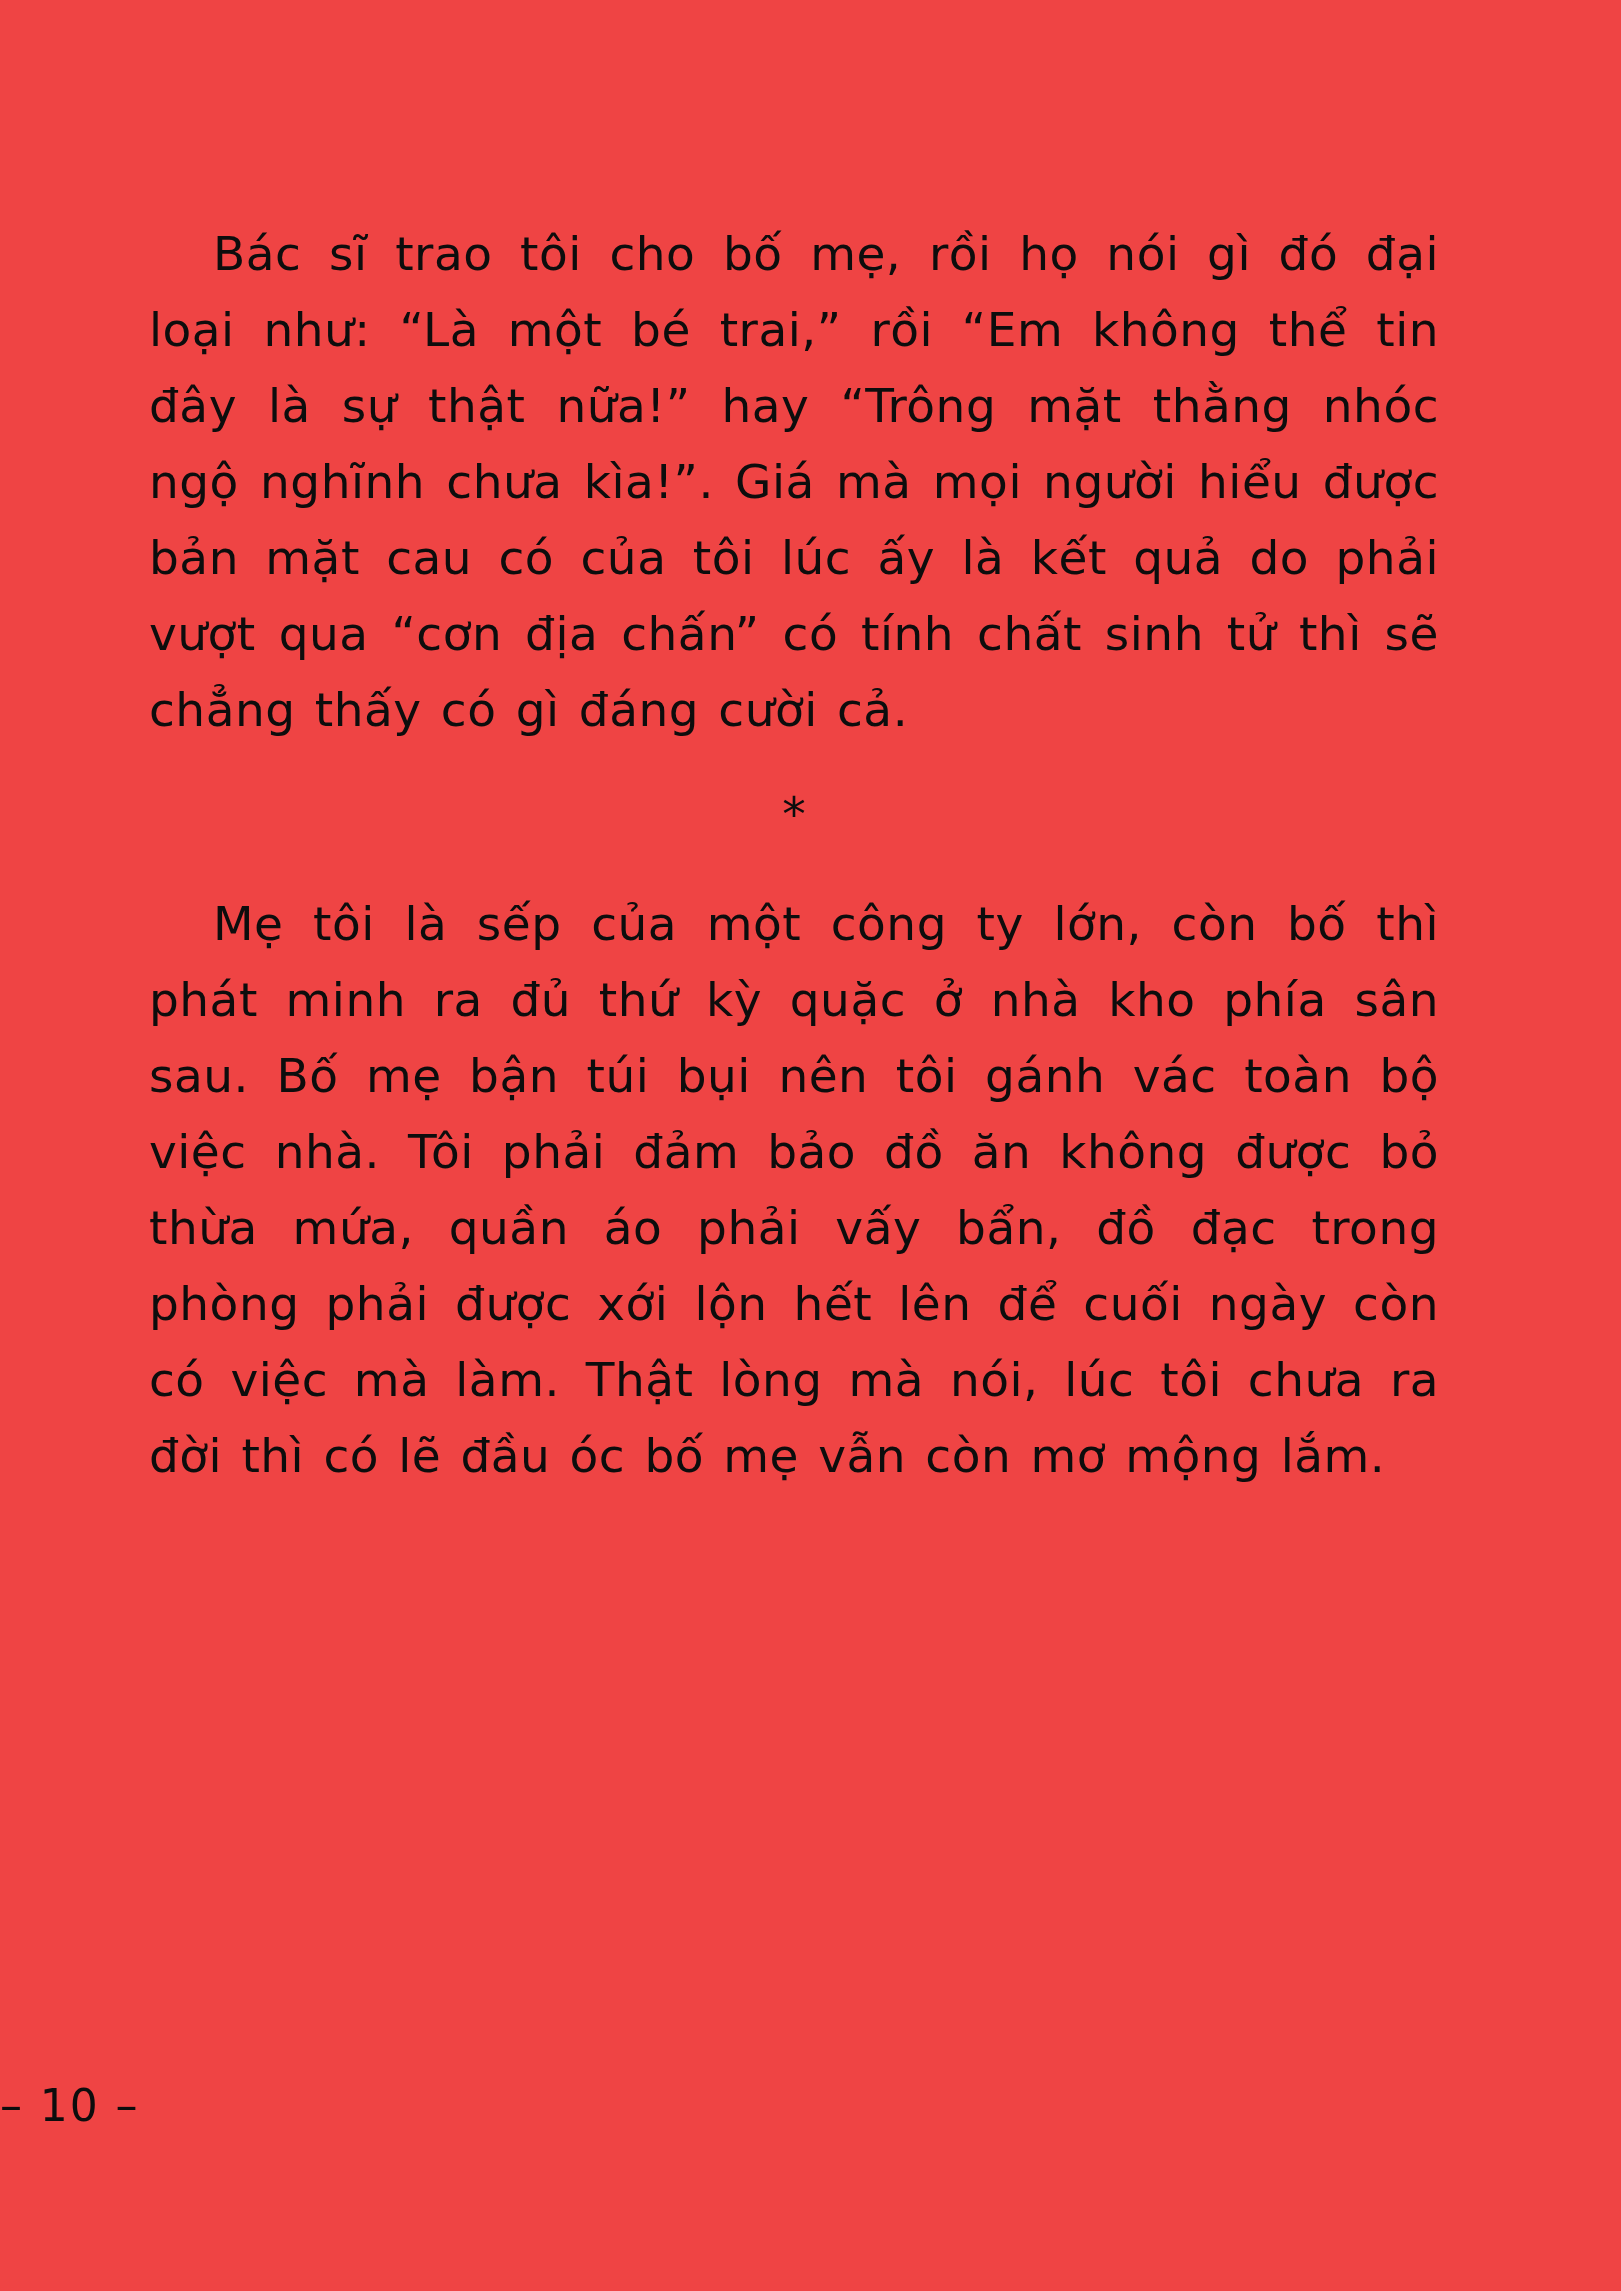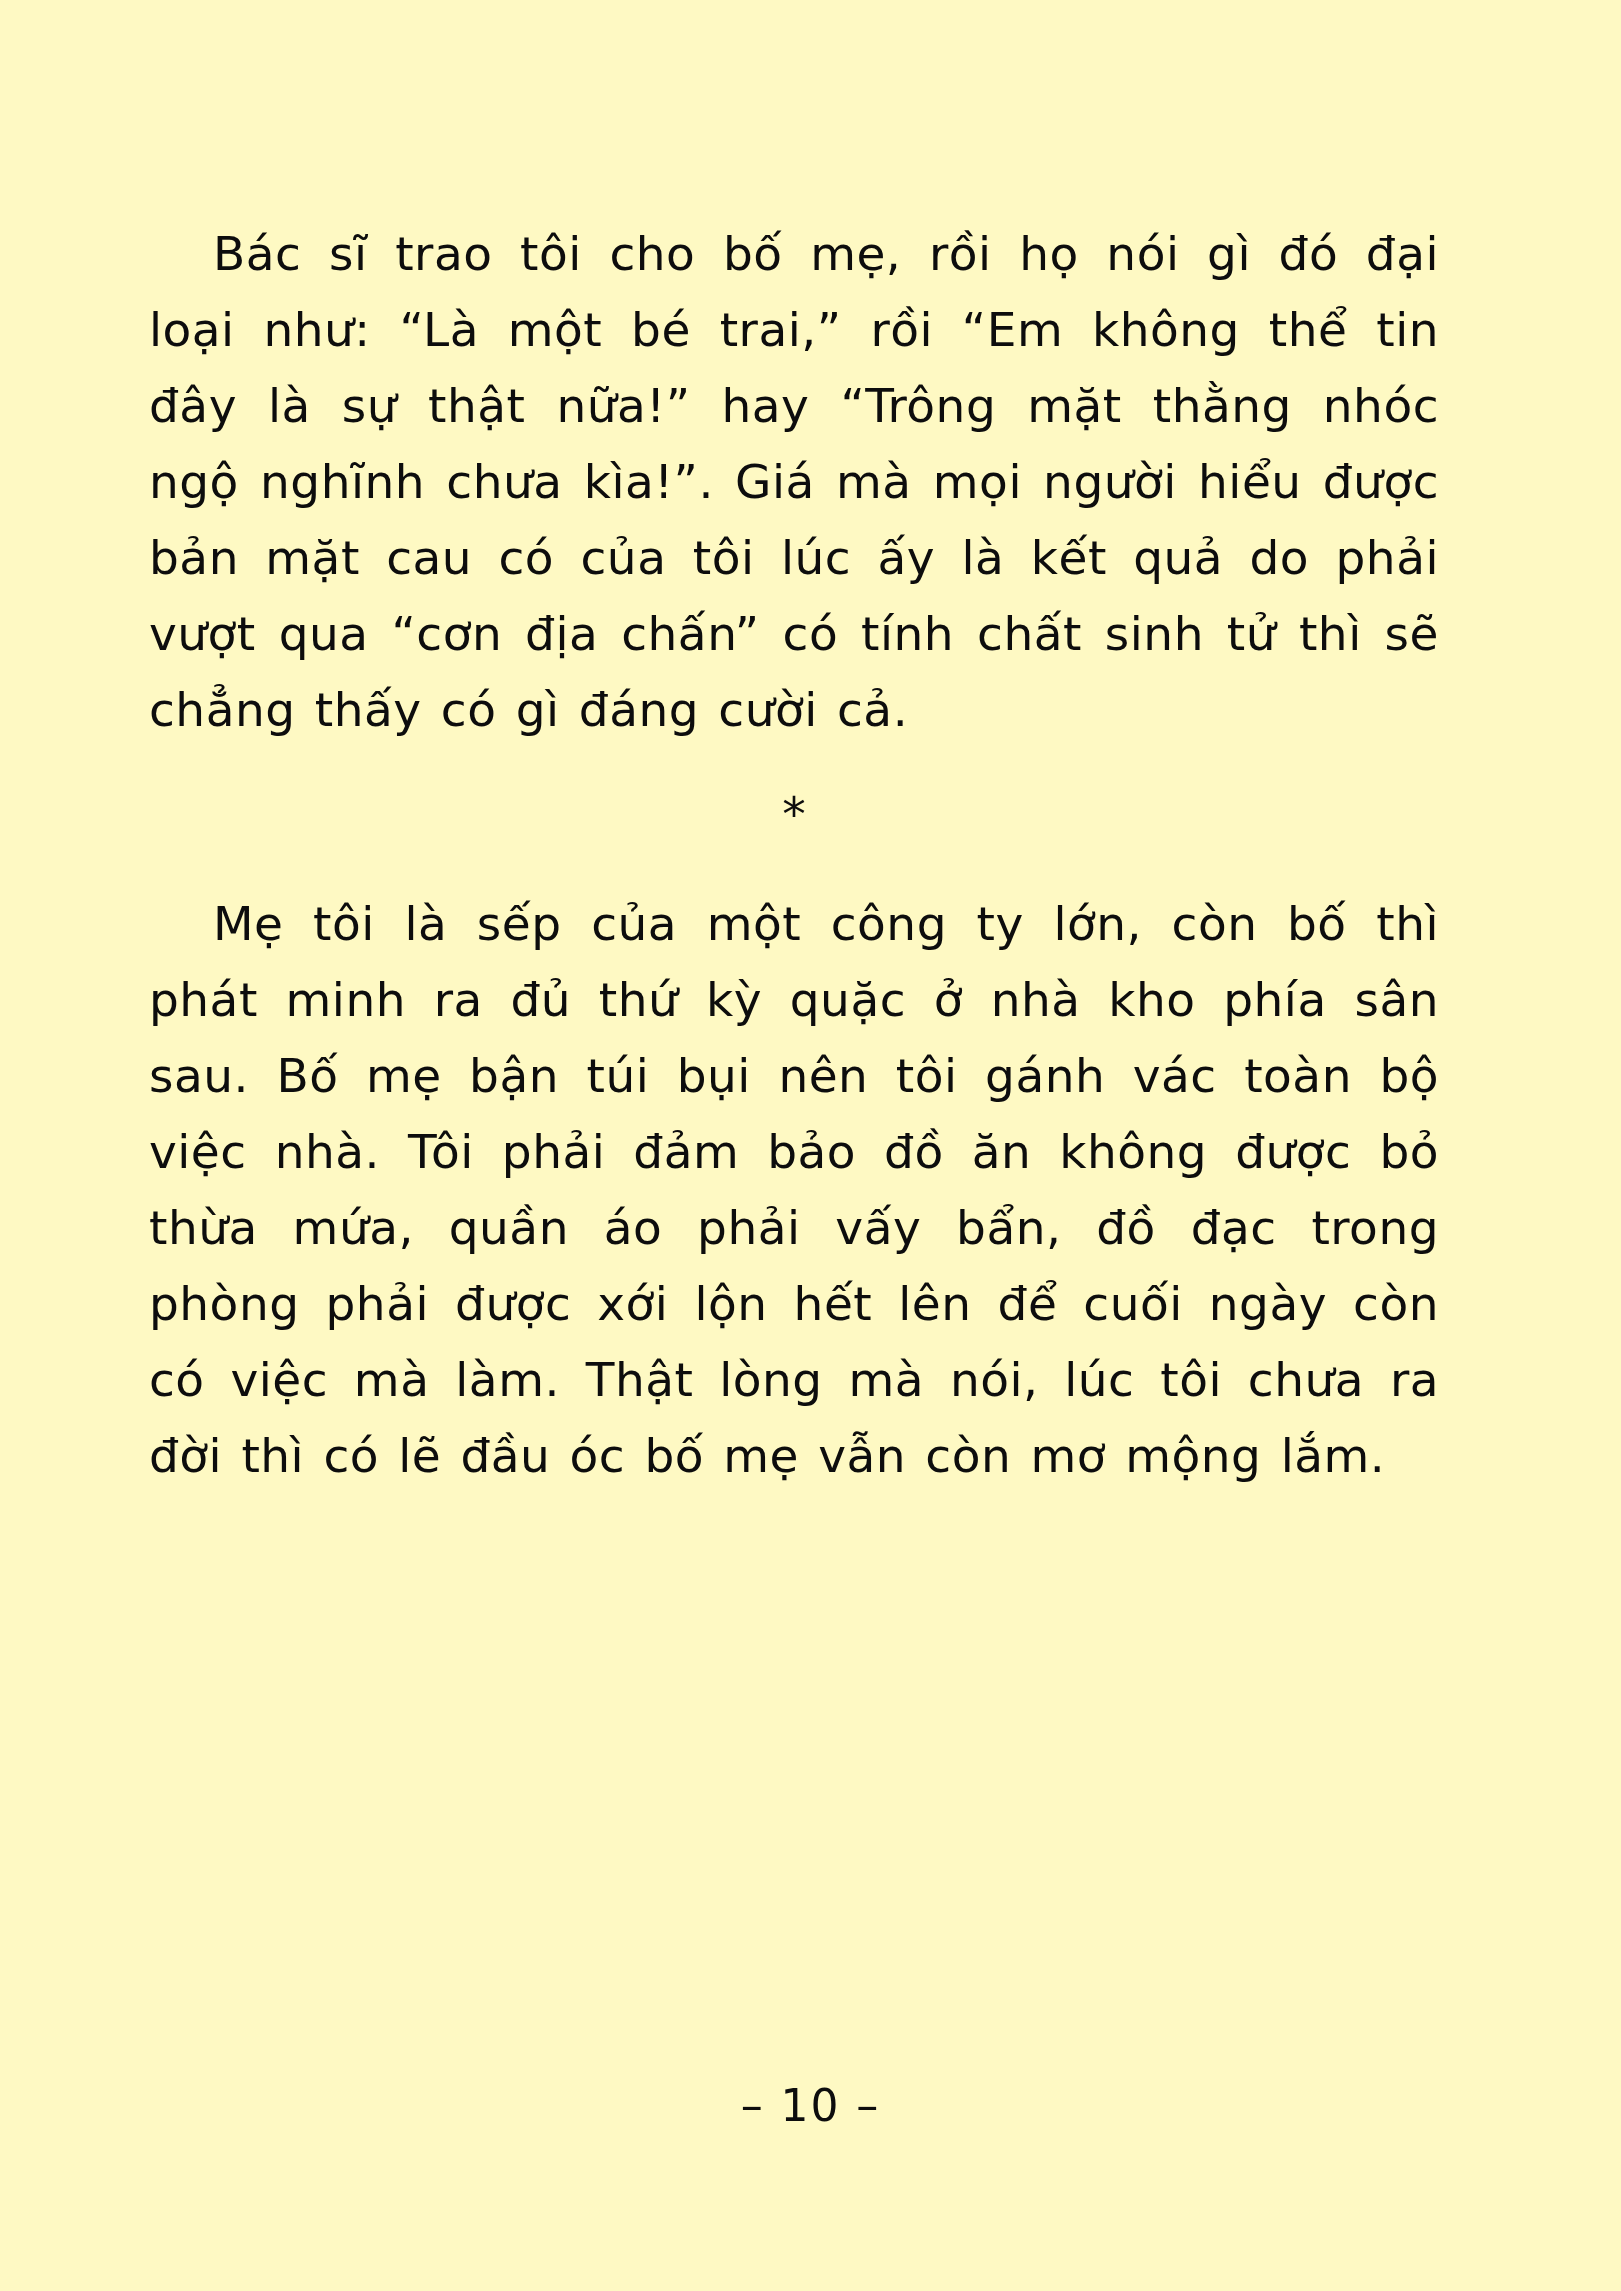--- a/index.html
+++ b/index.html
@@ -4,21 +4,21 @@
 <style>
   html, body {
     margin: 0;
     padding: 0;
     background: #ffffff;
   }
   .page {
     position: relative;
     width: 1621px;
     height: 2291px;
-    background: #fef9c3;
+    background: #ef4444;
     color: #0d0d0d;
     font-family: "DejaVu Sans", sans-serif;
     overflow: hidden;
   }
   .text-block {
     position: absolute;
     left: 149px;
     top: 216px;
     width: 1290px;
   }
@@ -38,21 +38,20 @@
     line-height: 76px;
     text-align: center;
     text-indent: 0;
     color: #0d0d0d;
   }
   .page-number {
     position: absolute;
     left: 0;
     right: 0;
     top: 2077px;
-    text-align: center;
     font-size: 44px;
     line-height: 57px;
     color: #0d0d0d;
     letter-spacing: 1.9px;
   }
 </style>
 </head>
 <body>
 
 <div class="page">

